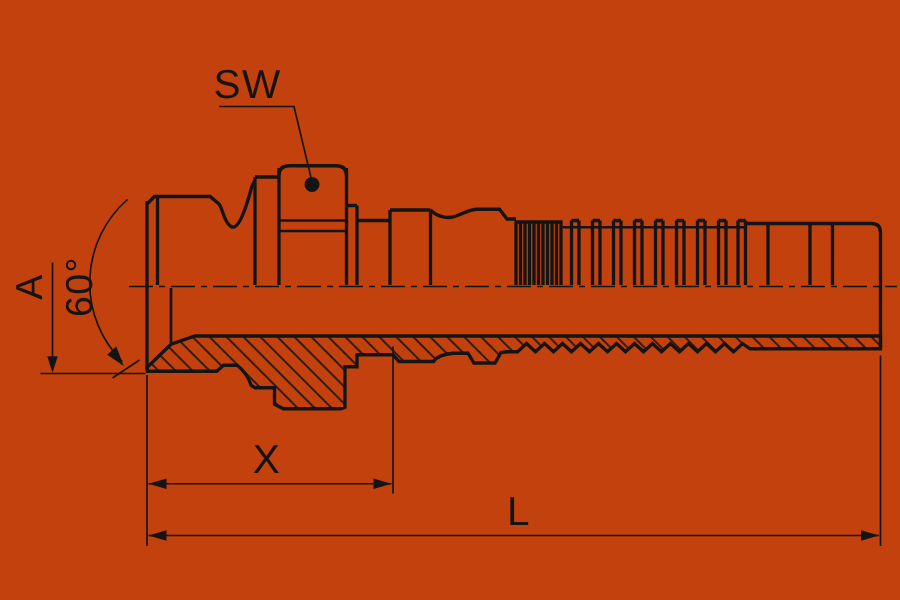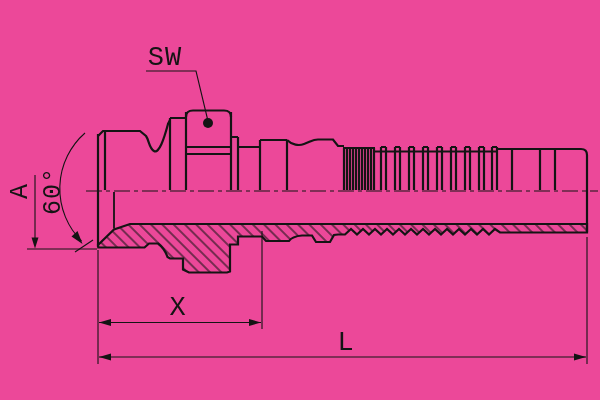--- a/index.html
+++ b/index.html
@@ -1,17 +1,17 @@
 <!DOCTYPE html>
 <html><head>
 <meta charset="utf-8">
 <style>
   html,body{margin:0;padding:0;background:#ffffff;}
-  .stage{position:relative;width:600px;height:400px;background:#ec4899;overflow:hidden;
-         font-family:Liberation Mono, monospace;}
+  .stage{position:relative;width:600px;height:400px;background:#c2410c;overflow:hidden;
+         font-family:Liberation Sans, sans-serif;}
   svg{display:block;}
   .thick{fill:none;stroke-width:2.2;stroke-linecap:butt;stroke-linejoin:miter;}
   .mid{fill:none;stroke-width:1.8;}
   .thin{fill:none;stroke-width:1.1;}
   .center{fill:none;stroke-width:1.1;stroke-dasharray:16 4 4 4;}
   .hatchline{stroke:#141414;stroke-width:1.1;}
   .arrow{stroke:none;fill:#141414;}
   .lbl{fill:#141414;stroke:none;font-size:27px;letter-spacing:1px;}
   .lbl-small{fill:#141414;stroke:none;font-size:25px;letter-spacing:1px;}
   .section{stroke-width:2.2;stroke-linejoin:miter;}

